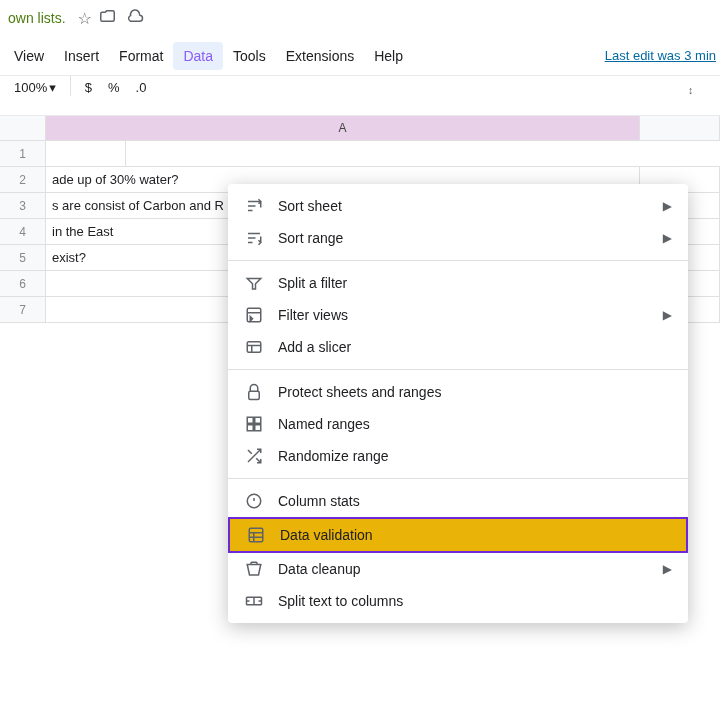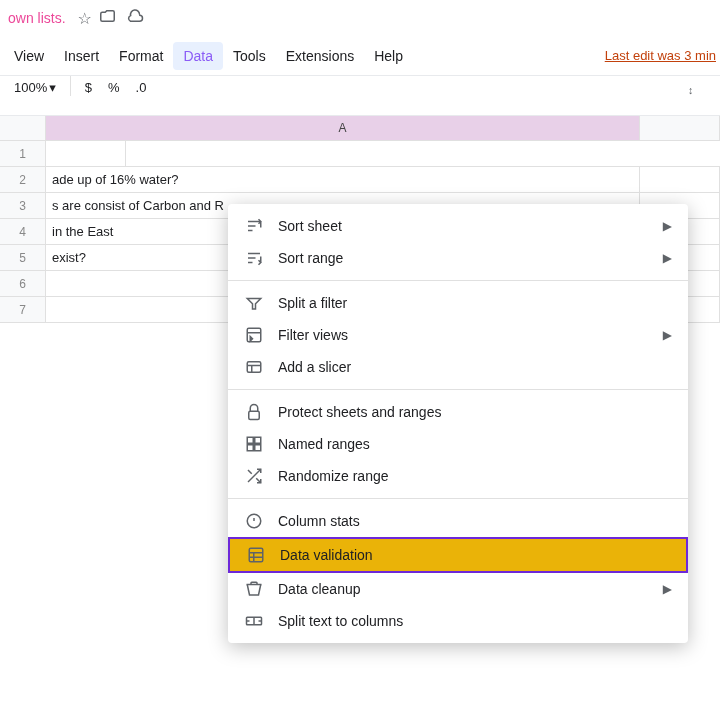--- a/index.html
+++ b/index.html
@@ -17,21 +17,21 @@
     .title-bar {
       display: flex;
       align-items: center;
       height: 36px;
       padding: 0 8px;
       background: #fff;
       border-bottom: none;
     }
     .title-text {
       font-size: 14px;
-      color: #ec4899;
+      color: #4d7c0f;
       margin-right: 8px;
     }
     .title-icon {
       font-size: 16px;
       color: #5f6368;
       margin: 0 4px;
       cursor: pointer;
     }
 
     
@@ -52,21 +52,21 @@
       border-radius: 4px;
       white-space: nowrap;
     }
     .menu-item.active {
       background: #e8f0fe;
       color: #8b5cf6;
     }
     .last-edit {
       margin-left: auto;
       font-size: 13px;
-      color: #c2410c;
+      color: #0369a1;
       text-decoration: underline;
       cursor: pointer;
     }
 
     
     .toolbar {
       display: flex;
       align-items: flex-start;
       height: 40px;
       padding: 0 8px;
@@ -173,21 +173,21 @@
       width: 80px;
       border-right: 1px solid #e0e0e0;
       padding: 0 4px;
       font-size: 13px;
       color: #202124;
       display: flex;
       align-items: center;
     }
     .dropdown-menu {
       position: absolute;
-      top: 88px;
+      top: 68px;
       left: 228px;
       width: 460px;
       background: #fff;
       box-shadow: 0 4px 20px rgba(0,0,0,0.25);
       border-radius: 4px;
       z-index: 100;
       padding: 6px 0;
     }
     .dropdown-item {
       display: flex;
@@ -283,21 +283,21 @@
     <div class="col-a">A</div>
     <div class="col-b"></div>
   </div>
   <div class="grid-rows">
     <div class="grid-row">
       <div class="grid-row-num">1</div>
       <div class="grid-cell-b"></div>
     </div>
     <div class="grid-row">
       <div class="grid-row-num">2</div>
-      <div class="grid-cell-a">ade up of 16% water?</div>
+      <div class="grid-cell-a">ade up of 30% water?</div>
       <div class="grid-cell-b"></div>
     </div>
     <div class="grid-row">
       <div class="grid-row-num">3</div>
       <div class="grid-cell-a">s are consist of Carbon and R</div>
       <div class="grid-cell-b"></div>
     </div>
     <div class="grid-row">
       <div class="grid-row-num">4</div>
       <div class="grid-cell-a">in the East</div>

